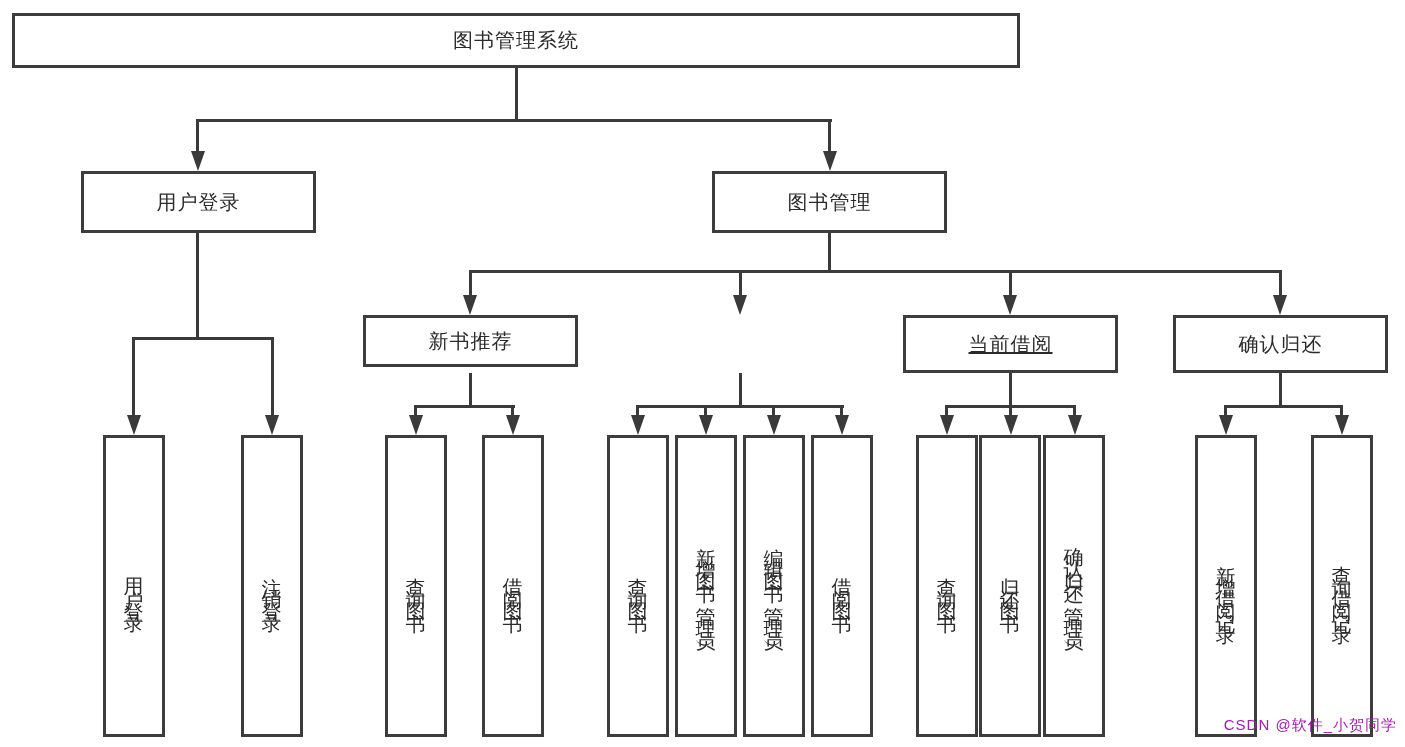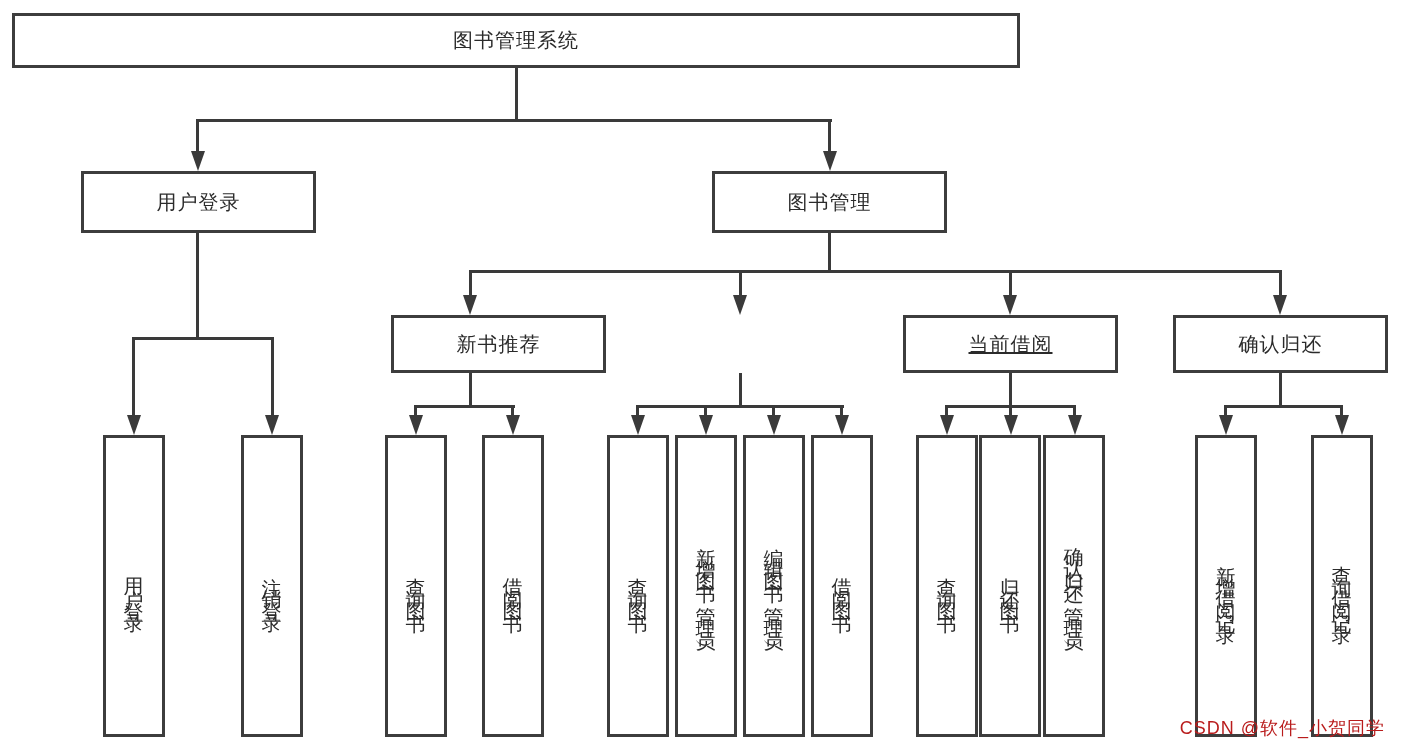--- a/index.html
+++ b/index.html
@@ -32,23 +32,23 @@
   .line { position: absolute; background: #3a3a3a; }
   .ah {
     position: absolute;
     width: 0; height: 0;
     border-left: 7px solid transparent;
     border-right: 7px solid transparent;
     border-top: 20px solid #3a3a3a;
   }
   .watermark {
     position: absolute;
-    right: 20px; top: 716px;
-    color: #b91c1c;
-    font-size: 18px;
+    right: 8px; top: 716px;
+    color: #a21caf;
+    font-size: 15px;
     letter-spacing: 1px;
   }
 </style>
 </head>
 <body>
 
 <div class="stage">
 
   <div class="box" style="left:12px; top:13px; width:1008px; height:55px;">
     <span>图书管理系统</span>
@@ -72,21 +72,21 @@
   <div class="line" style="left:469px; top:270px; width:813px; height:3px;"></div>
   <div class="line" style="left:469px; top:270px; width:3px; height:27px;"></div>
   <div class="line" style="left:739px; top:270px; width:3px; height:27px;"></div>
   <div class="line" style="left:1009px; top:270px; width:3px; height:27px;"></div>
   <div class="line" style="left:1279px; top:270px; width:3px; height:27px;"></div>
   <div class="ah" style="left:463px; top:295px;"></div>
   <div class="ah" style="left:733px; top:295px;"></div>
   <div class="ah" style="left:1003px; top:295px;"></div>
   <div class="ah" style="left:1273px; top:295px;"></div>
 
-  <div class="box" style="left:363px; top:315px; width:215px; height:58px;margin-left:28px;">
+  <div class="box" style="left:363px; top:315px; width:215px; height:52px;">
     <span>新书推荐</span>
   </div>
   <div class="box" style="left:903px; top:315px; width:215px; height:58px;text-decoration:underline;">
     <span>当前借阅</span>
   </div>
   <div class="box" style="left:1173px; top:315px; width:215px; height:58px;">
     <span>确认归还</span>
   </div>
 
   <div class="line" style="left:196px; top:233px; width:3px; height:107px;"></div>

